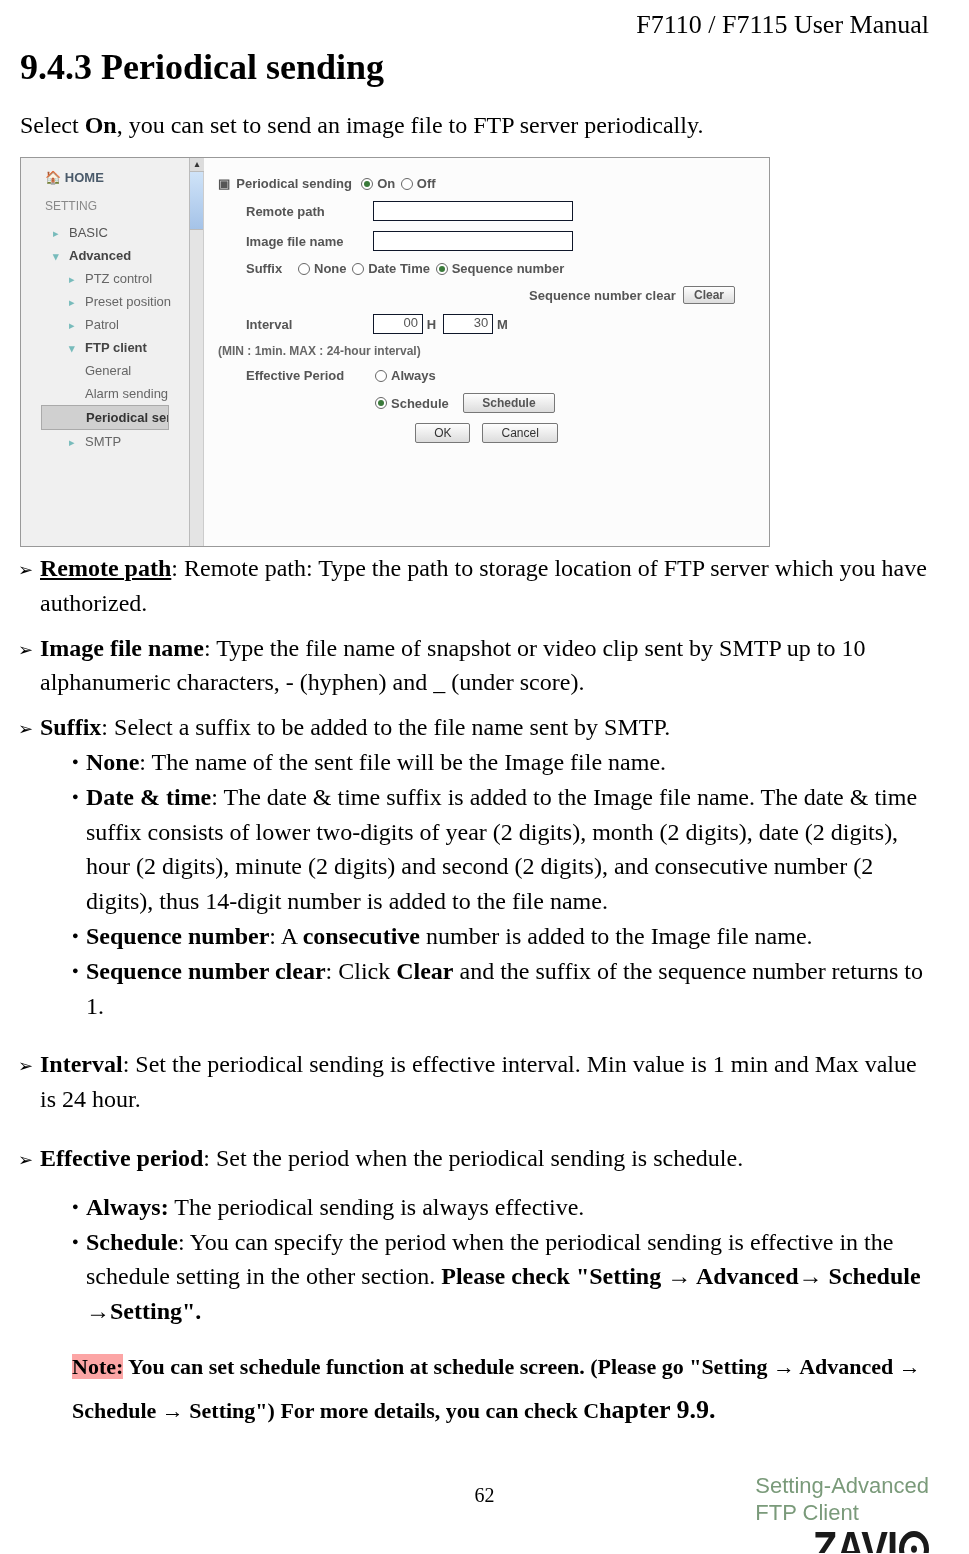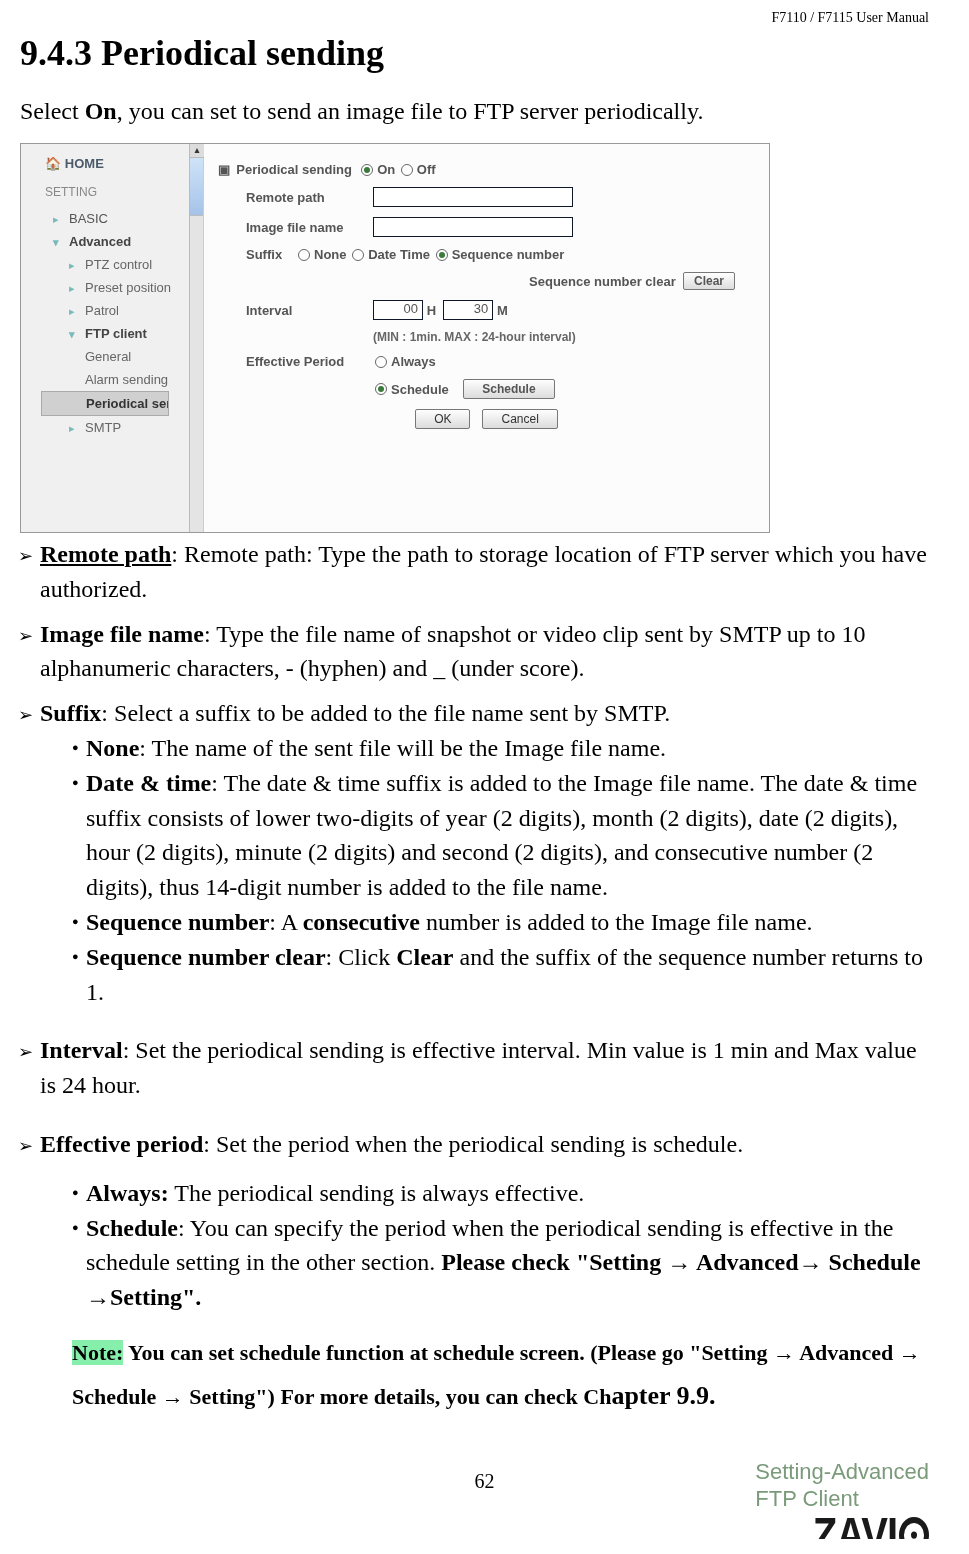--- a/index.html
+++ b/index.html
@@ -11,21 +11,21 @@
     background: #fff;
     width: 969px;
   }
   .page {
     width: 969px;
     padding: 10px 40px 20px 20px;
     position: relative;
   }
   .header-right {
     text-align: right;
-    font-size: 14px;
+    font-size: 26px;
     margin-bottom: 6px;
   }
   h2.section-title {
     font-size: 36px;
     margin: 4px 0 24px 0;
     font-weight: bold;
   }
   .intro {
     font-size: 24px;
     margin-bottom: 18px;
@@ -154,21 +154,20 @@
   .ss-centered-row {
     display: flex;
     justify-content: center;
     gap: 12px;
     margin-top: 10px;
   }
   .ss-hint {
     color: #666;
     font-size: 12px;
     font-weight: bold;
-    margin-left: 155px;
     margin-top: 2px;
     margin-bottom: 10px;
   }
 
   .body-text {
     font-size: 24px;
     line-height: 1.45;
     margin-top: 6px;
   }
   .arrow-item {
@@ -205,21 +204,21 @@
   }
   .spacer { height: 14px; }
   .note-box {
     margin-left: 52px;
     font-size: 22px;
     font-weight: bold;
     margin-top: 18px;
     line-height: 1.8;
   }
   .note-label {
-    background: #86efac;
+    background: #fca5a5;
   }
   .footer {
     display: flex;
     align-items: flex-end;
     justify-content: space-between;
     margin-top: 40px;
     height: 60px;
     flex-direction: column;
   }
   .footer-left {

